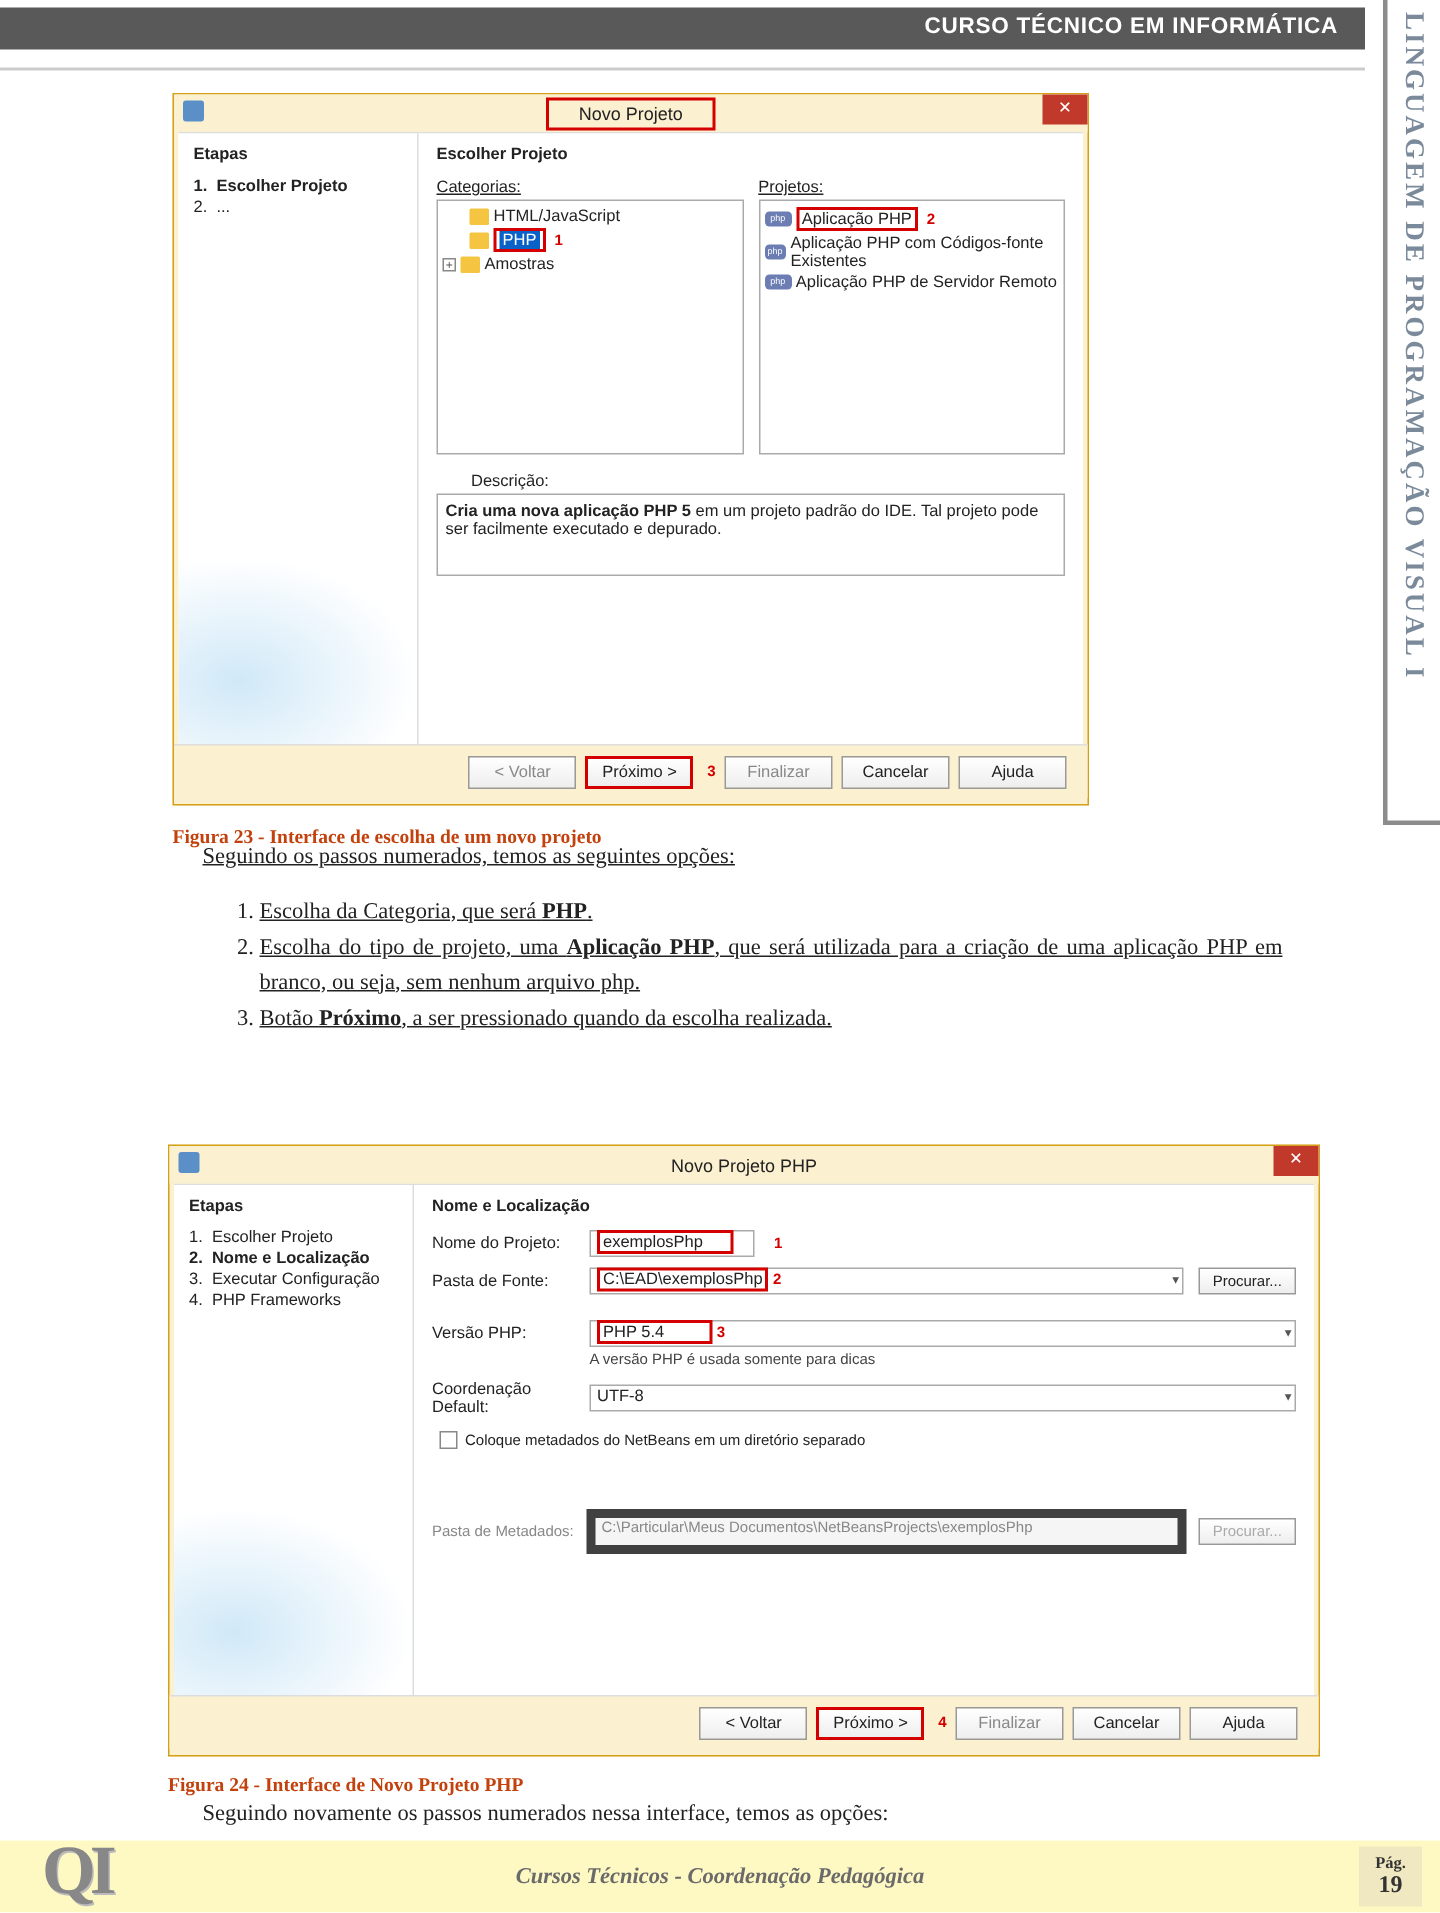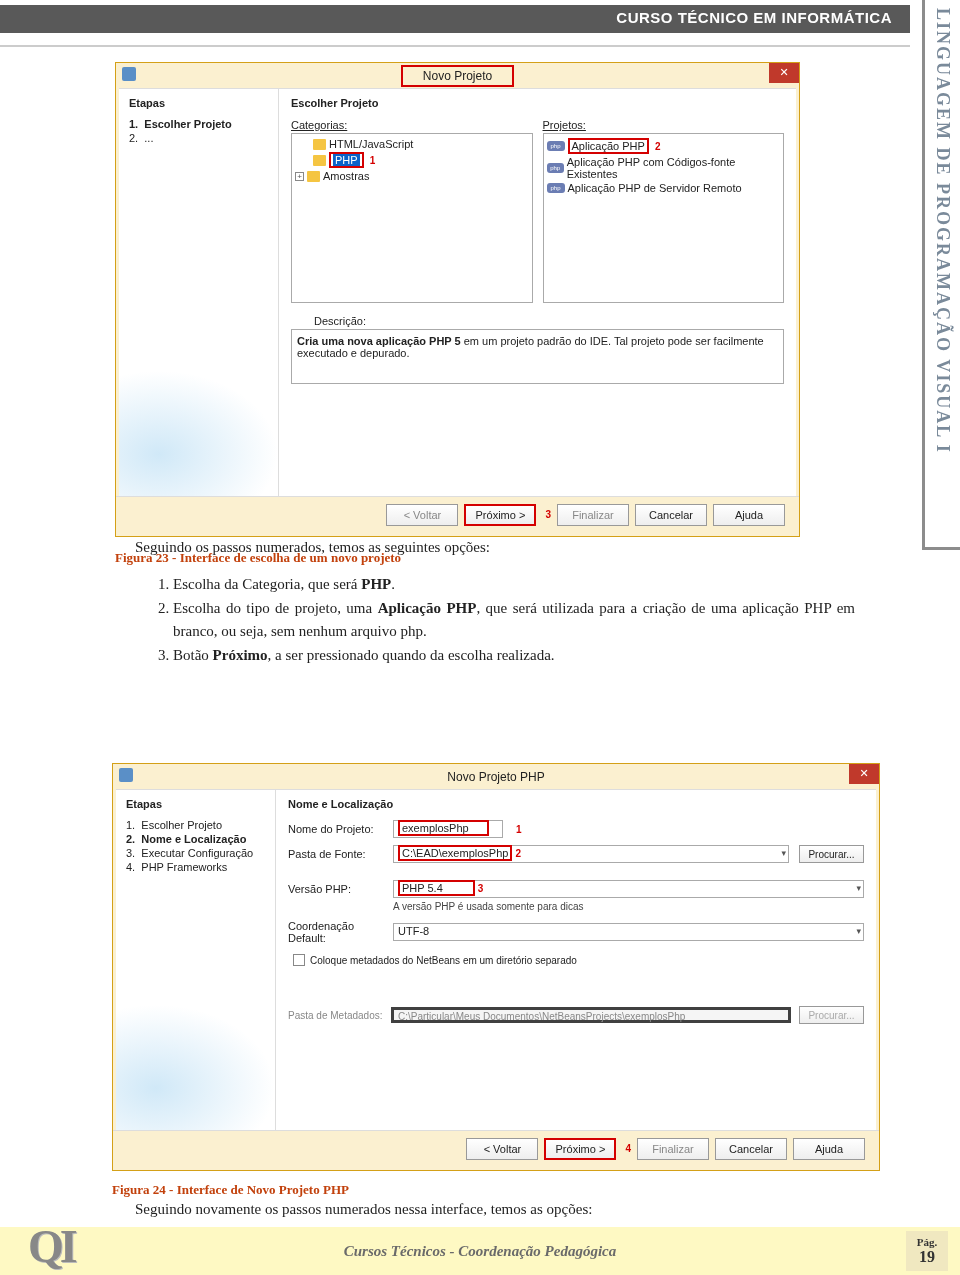--- a/index.html
+++ b/index.html
@@ -5,21 +5,21 @@
 * { box-sizing: border-box; margin: 0; padding: 0; }
 body { width: 960px; height: 1275px; font-family: Georgia, serif; background: #fff; position: relative; }
 
 .header-bar { position: absolute; top: 5px; left: 0; right: 50px; height: 28px; background: #595959; color: #fff; text-align: right; padding: 4px 18px; font-family: Arial, sans-serif; font-weight: bold; font-size: 15px; letter-spacing: 0.5px; }
 .header-rule { position: absolute; top: 45px; left: 0; right: 50px; height: 2px; background: #ccc; }
 
 .sidebar { position: absolute; top: 0; right: 0; width: 38px; height: 550px; border: 3px solid #8c8c8c; border-top: none; border-right: none; background: #fff; display: flex; align-items: flex-start; justify-content: center; padding-top: 8px; }
 .sidebar-text { writing-mode: vertical-rl; text-orientation: mixed; font-family: Georgia, serif; font-weight: bold; color: #7a8a9a; font-size: 18px; letter-spacing: 2px; }
 
 .dialog { position: absolute; background: #fbf0d0; border: 1px solid #d4a017; font-family: "Segoe UI", Tahoma, sans-serif; font-size: 11px; color: #222; }
-.dialog1 { top: 62px; left: 115px; width: 685px; height: 475px; }
+.dialog1 { top: 62px; left: 115px; width: 611px; height: 475px; }
 .dialog2 { top: 763px; left: 112px; width: 768px; height: 408px; }
 
 .dlg-titlebar { height: 25px; background: #fbf0d0; position: relative; display: flex; align-items: center; justify-content: center; }
 .dlg-title { border: 2px solid #d40000; padding: 2px 20px; background: #fbf0d0; font-size: 12px; }
 .dlg-close { position: absolute; right: 0; top: 0; width: 30px; height: 20px; background: #c0392b; color: #fff; text-align: center; line-height: 18px; font-size: 11px; }
 .dlg-icon { position: absolute; left: 6px; top: 4px; width: 14px; height: 14px; background: #5a8fc7; border-radius: 2px; }
 
 .dlg-body { display: flex; height: calc(100% - 65px); background: #fff; margin: 0 3px; border-top: 1px solid #ddd; }
 .dlg-left { width: 160px; padding: 8px 10px; border-right: 1px solid #ddd; background: #fff; position: relative; overflow: hidden; }
 .dlg-left-bg { position: absolute; bottom: 0; left: -20px; width: 200px; height: 140px; background: radial-gradient(ellipse at 30% 70%, rgba(100,180,230,0.3), transparent 60%); }
@@ -56,26 +56,26 @@
 .form-row { display: flex; align-items: center; gap: 10px; margin-bottom: 7px; font-size: 11px; }
 .form-label { width: 95px; }
 .form-input { flex: 1; height: 18px; border: 1px solid #aaa; background: #fff; padding: 1px 4px; font-size: 11px; position: relative; }
 .form-select { flex: 1; height: 18px; border: 1px solid #aaa; background: #fff; padding: 1px 4px; font-size: 11px; position: relative; }
 .select-arrow { position: absolute; right: 2px; top: 2px; font-size: 9px; color: #555; }
 .browse-btn { width: 65px; height: 18px; border: 1px solid #999; background: linear-gradient(#fff,#eee); font-size: 10px; display: inline-flex; align-items: center; justify-content: center; }
 .hint { font-size: 10px; color: #444; margin-left: 105px; margin-top: -4px; margin-bottom: 8px; }
 .checkbox-row { display: flex; align-items: center; gap: 5px; font-size: 10px; margin: 10px 0 6px 5px; }
 .checkbox { width: 12px; height: 12px; border: 1px solid #888; background: #fff; }
 .meta-row { display: flex; align-items: center; gap: 8px; font-size: 10px; color: #888; margin-top: 40px; }
-.meta-input { flex: 1; height: 16px; border: 3px solid #404040; background: #f5f5f5; padding: 1px 4px; font-size: 10px; color: #888; }
+.meta-input { flex: 1; height: 30px; border: 6px solid #404040; background: #f5f5f5; padding: 1px 4px; font-size: 10px; color: #888; }
 
 .caption { font-family: Georgia, serif; font-size: 13px; color: #c2410c; font-weight: bold; margin-top: 6px; }
 
 .body-text { position: absolute; font-family: Georgia, serif; font-size: 15px; color: #222; line-height: 1.5; }
-.body-text.p1 { top: 536px; left: 135px; width: 720px; }
+.body-text.p1 { top: 560px; left: 135px; width: 720px; text-decoration: underline; }
 .body-text ol { margin: 14px 0 0 38px; }
 .body-text li { margin-bottom: 2px; text-align: justify; }
 .body-text.p2 { top: 1198px; left: 135px; width: 720px; }
 
 .caption1 { position: absolute; top: 544px; left: 115px; width: 760px; }
 .caption2 { position: absolute; top: 1176px; left: 112px; width: 768px; }
 
 .footer { position: absolute; bottom: 0; left: 0; right: 0; height: 48px; background: #fef9c3; display: flex; align-items: center; }
 .footer-logo { position: absolute; left: 28px; bottom: 2px; font-family: Georgia, serif; font-size: 46px; font-weight: bold; color: #888; text-shadow: 1px 1px #bbb; letter-spacing: -4px; }
 .footer-center { flex: 1; text-align: center; font-family: Georgia, serif; font-weight: bold; color: #6a6a6a; font-size: 15px; font-style: italic; }

